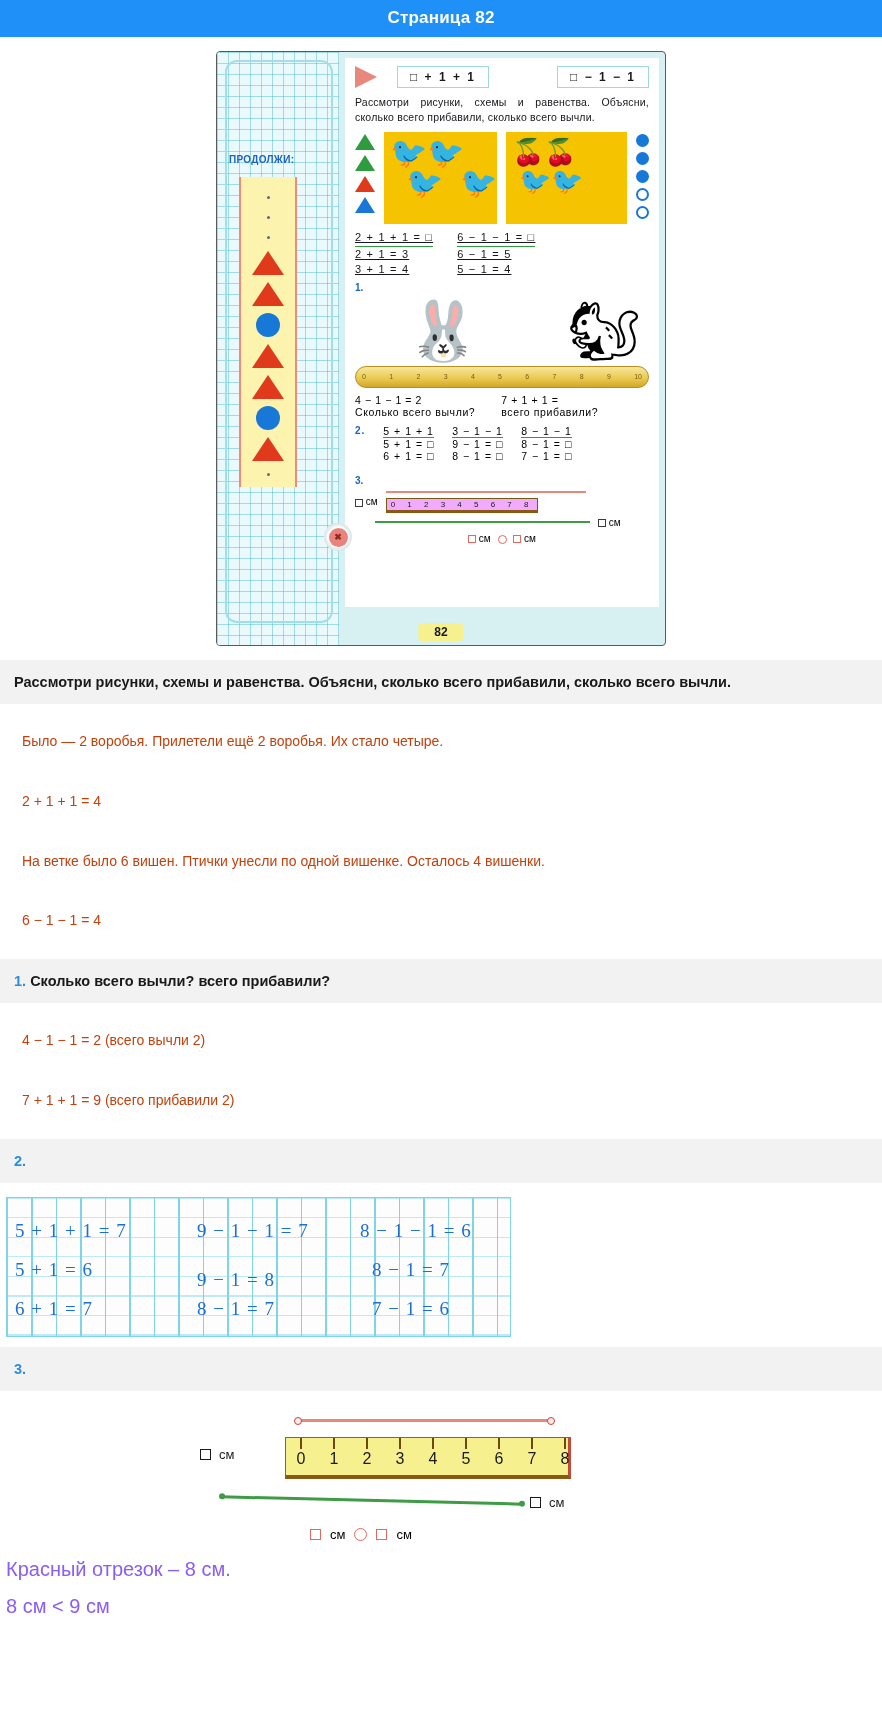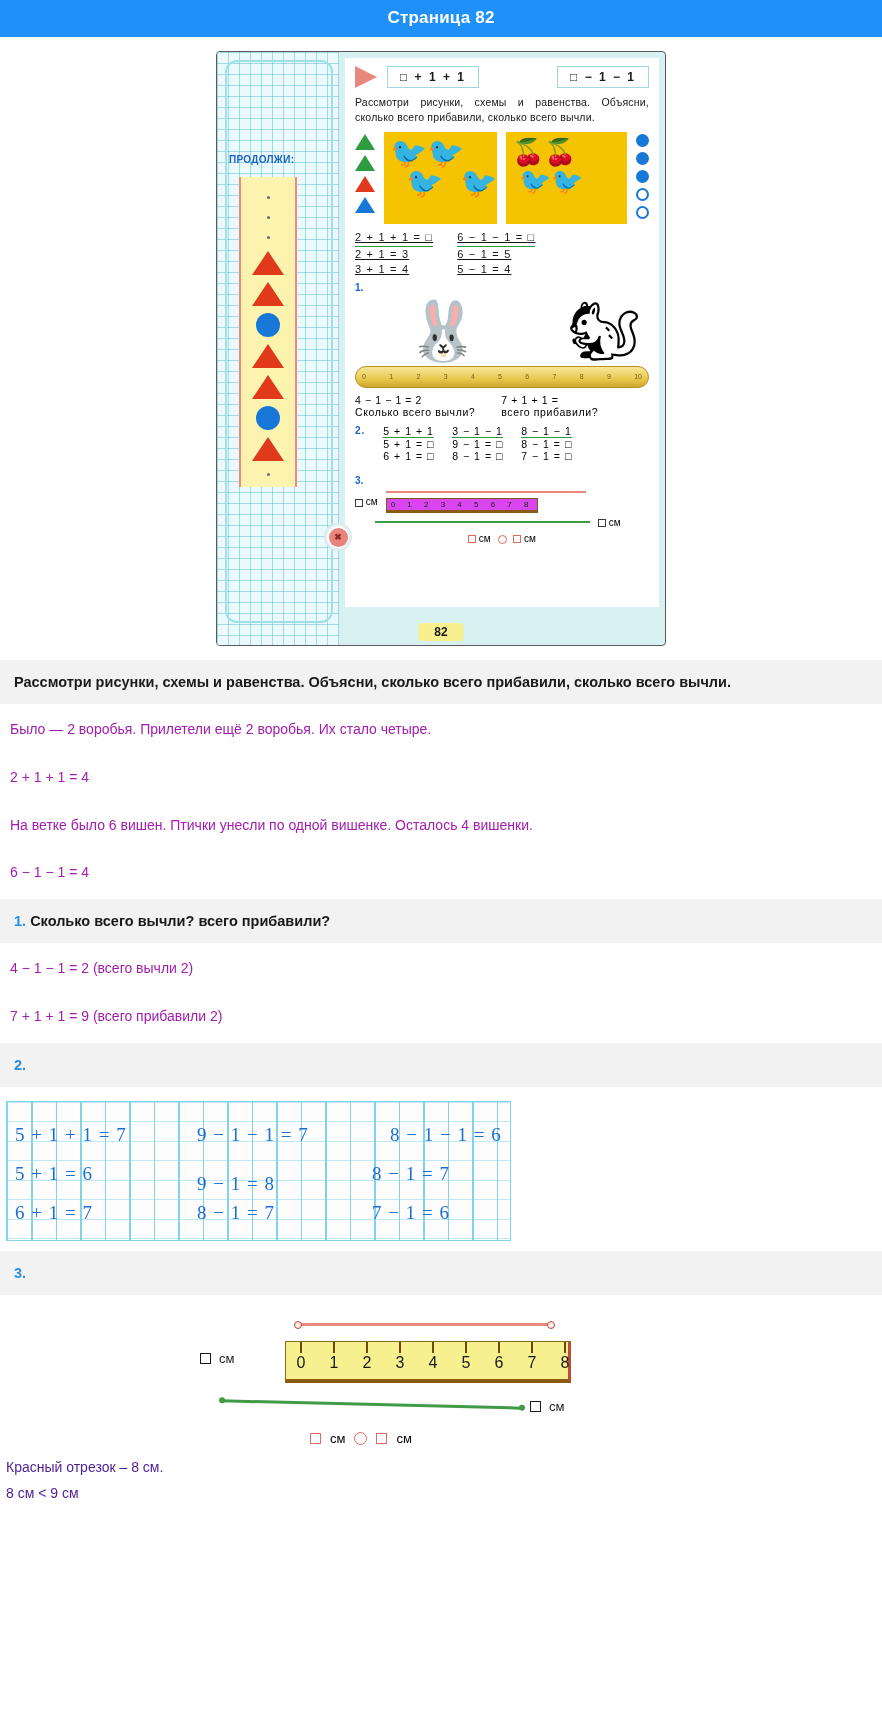--- a/index.html
+++ b/index.html
@@ -85,21 +85,21 @@
     font-size: 9px; color:#8c2c22; display:flex;align-items:center;justify-content:center;
     font-weight:bold;
   }
 
   
   .scan-right {
     position: absolute; left: 128px; top: 6px; right: 6px; bottom: 38px;
     background: #ffffff;
     padding: 8px 10px;
   }
-  .eq-boxes { display:flex; align-items:center; gap:10px; }
+  .eq-boxes { display:flex; align-items:center; gap:20px; }
   .play-tri {
     width: 0;height:0;
     border-top: 11px solid transparent;
     border-bottom: 11px solid transparent;
     border-left: 22px solid #e8877c;
   }
   .eq-box {
     border: 1px solid #9fd8e4; padding: 3px 12px;
     font-size: 12px; color:#1a1a1a; letter-spacing:2px; font-weight:600;
   }
@@ -131,41 +131,41 @@
     padding: 0 6px; font-size:7px; color:#7a5a10; justify-content:space-between;}
   .animals { height:74px; position:relative; margin-top:4px; }
   .bun, .squ {position:absolute; bottom:0; font-size:58px; line-height:1;}
   .bun { left: 40px; }
   .squ { left: 200px; }
   .q-row { display:flex; gap:26px; margin-top:6px; font-size:10.5px; letter-spacing:.6px;}
   .t2 { margin-top:7px; display:flex; gap:18px; font-size:10.5px; letter-spacing:1px;}
   .t2 .col .top { border-bottom:1px solid #2f9b3f; }
   .t3 { margin-top:8px; }
   .mini-ruler {
-    display:inline-block; background:#d946ef; border:1px solid #7a5a10;
+    display:inline-block; background:#f0abfc; border:1px solid #7a5a10;
     border-bottom:3px solid #8a5a14;
     padding:1px 4px; font-size:8px; letter-spacing:5px; color:#1a1a1a;
   }
   .redline { height:2px;background:#e8877c;width:200px; }
   .greenline{ height:2px;background:#3f9b46;width:215px; }
 
   .pagenum {
     position:absolute; left:50%; transform:translateX(-50%); bottom:4px;
     background:#f7f08f; border-radius:4px; padding:2px 16px;
     font-size:12px; font-weight:bold; color:#1a1a1a;
   }
 
   
   .band {
     background:#f2f2f2; padding:11px 14px; margin: 4px 0;
     font-weight:bold; font-size:14.5px; color:#1a1a1a; line-height:1.55;
   }
   .band .n { color:#2a8fe0; }
   p.txt {
-    margin: 4px; padding: 12px 6px; font-size:14px; color:#a21caf; line-height:1.4;
+    margin: 16px; padding: 12px 6px; font-size:14px; color:#c2410c; line-height:1.4;
   }
 
   
   .note-wrap { padding: 10px 6px 6px 6px; }
   .note {
     position:relative; width:505px; height:140px;
     background:
       repeating-linear-gradient(to right, #7fd4e8 0 1px, transparent 1px 24.5px),
       repeating-linear-gradient(to bottom, #bfe9f4 0 1px, transparent 1px 19.5px),
       #fdfdfd;
@@ -204,21 +204,21 @@
   }
   .seg-green::before, .seg-green::after{
     content:""; position:absolute; top:-2.5px; width:6px;height:6px;border-radius:50%;
     background:#3f9b46;
   }
   .seg-green::before{ left:-3px;} .seg-green::after{ right:-3px;}
   .cm-left { position:absolute; left:200px; top:52px; }
   .cm-right { position:absolute; left:530px; top:100px; }
   .cm-bottom { position:absolute; left:310px; top:132px; display:flex; align-items:center; gap:9px;}
   .answers { padding: 6px 6px 20px 6px; }
-  .answers div { font-size:14px; color:#4c1d95; line-height:1.85; }
+  .answers div { font-size:20px; color:#8b5cf6; line-height:1.85; }
 </style>
 </head>
 <body>
 
 <div class="page-header">Страница 82</div>
 
 <div class="scan-wrap">
   <div class="scan">
 
     <div class="scan-left">
@@ -386,21 +386,21 @@
 <p class="txt">7 + 1 + 1 = 9 (всего прибавили 2)</p>
 
 <div class="band">
   <span class="n">2.</span>
 </div>
 
 <div class="note-wrap">
   <div class="note">
     <span class="note-eq" style="left:8px;  top:22px;">5 + 1 + 1 = 7</span>
     <span class="note-eq" style="left:190px;top:22px;">9 − 1 − 1 = 7</span>
-    <span class="note-eq" style="left:383px;top:22px;">8 − 1 − 1 = 6</span>
+    <span class="note-eq" style="left:353px;top:22px;">8 − 1 − 1 = 6</span>
 
     <span class="note-eq" style="left:8px;  top:61px;">5 + 1 = 6</span>
     <span class="note-eq" style="left:190px;top:71px;">9 − 1 = 8</span>
     <span class="note-eq" style="left:365px;top:61px;">8 − 1 = 7</span>
 
     <span class="note-eq" style="left:8px;  top:100px;">6 + 1 = 7</span>
     <span class="note-eq" style="left:190px;top:100px;">8 − 1 = 7</span>
     <span class="note-eq" style="left:365px;top:100px;">7 − 1 = 6</span>
   </div>
 </div>

